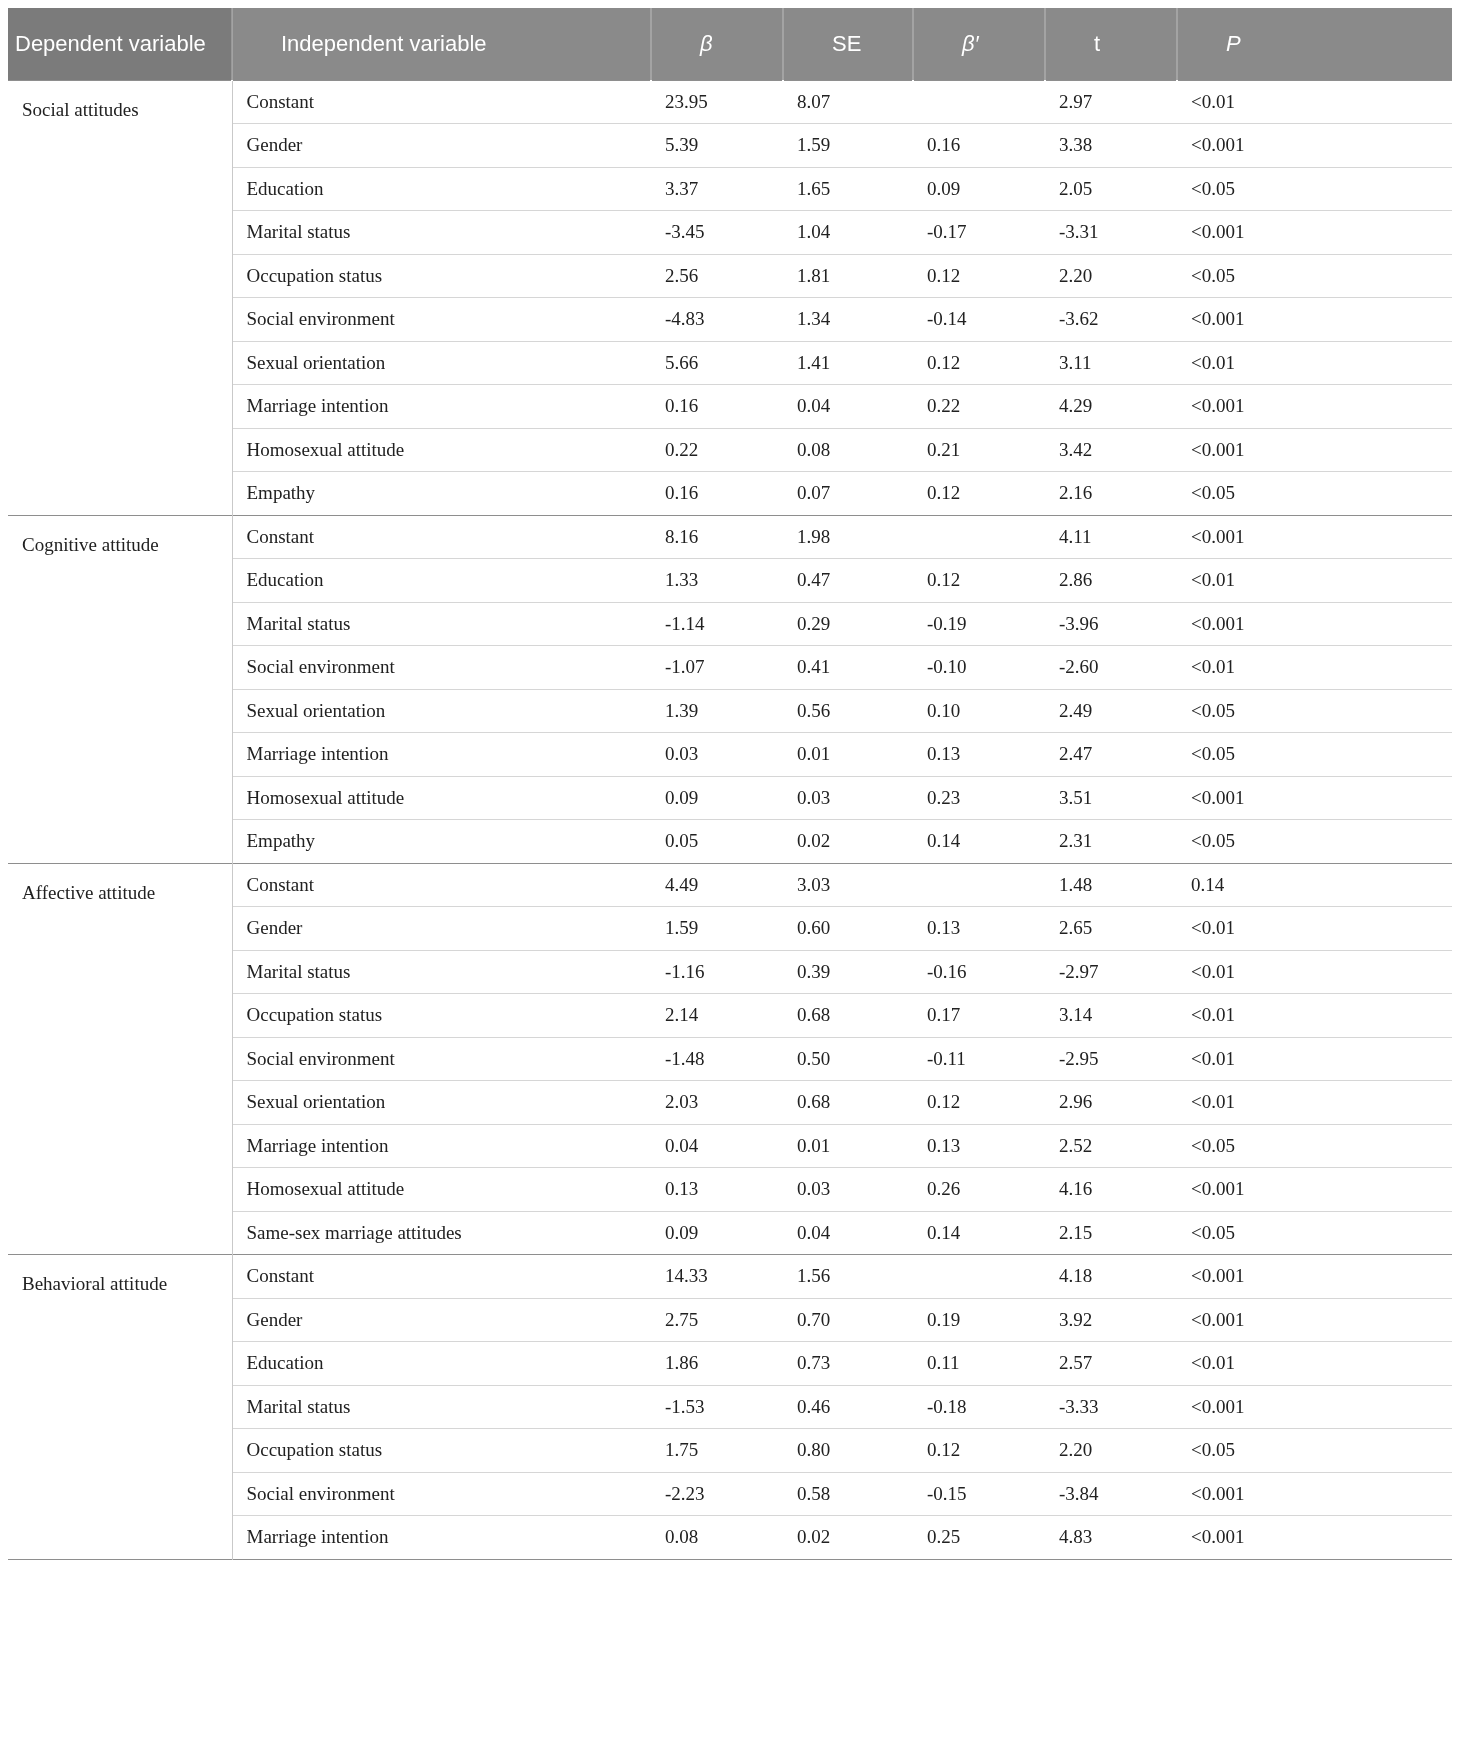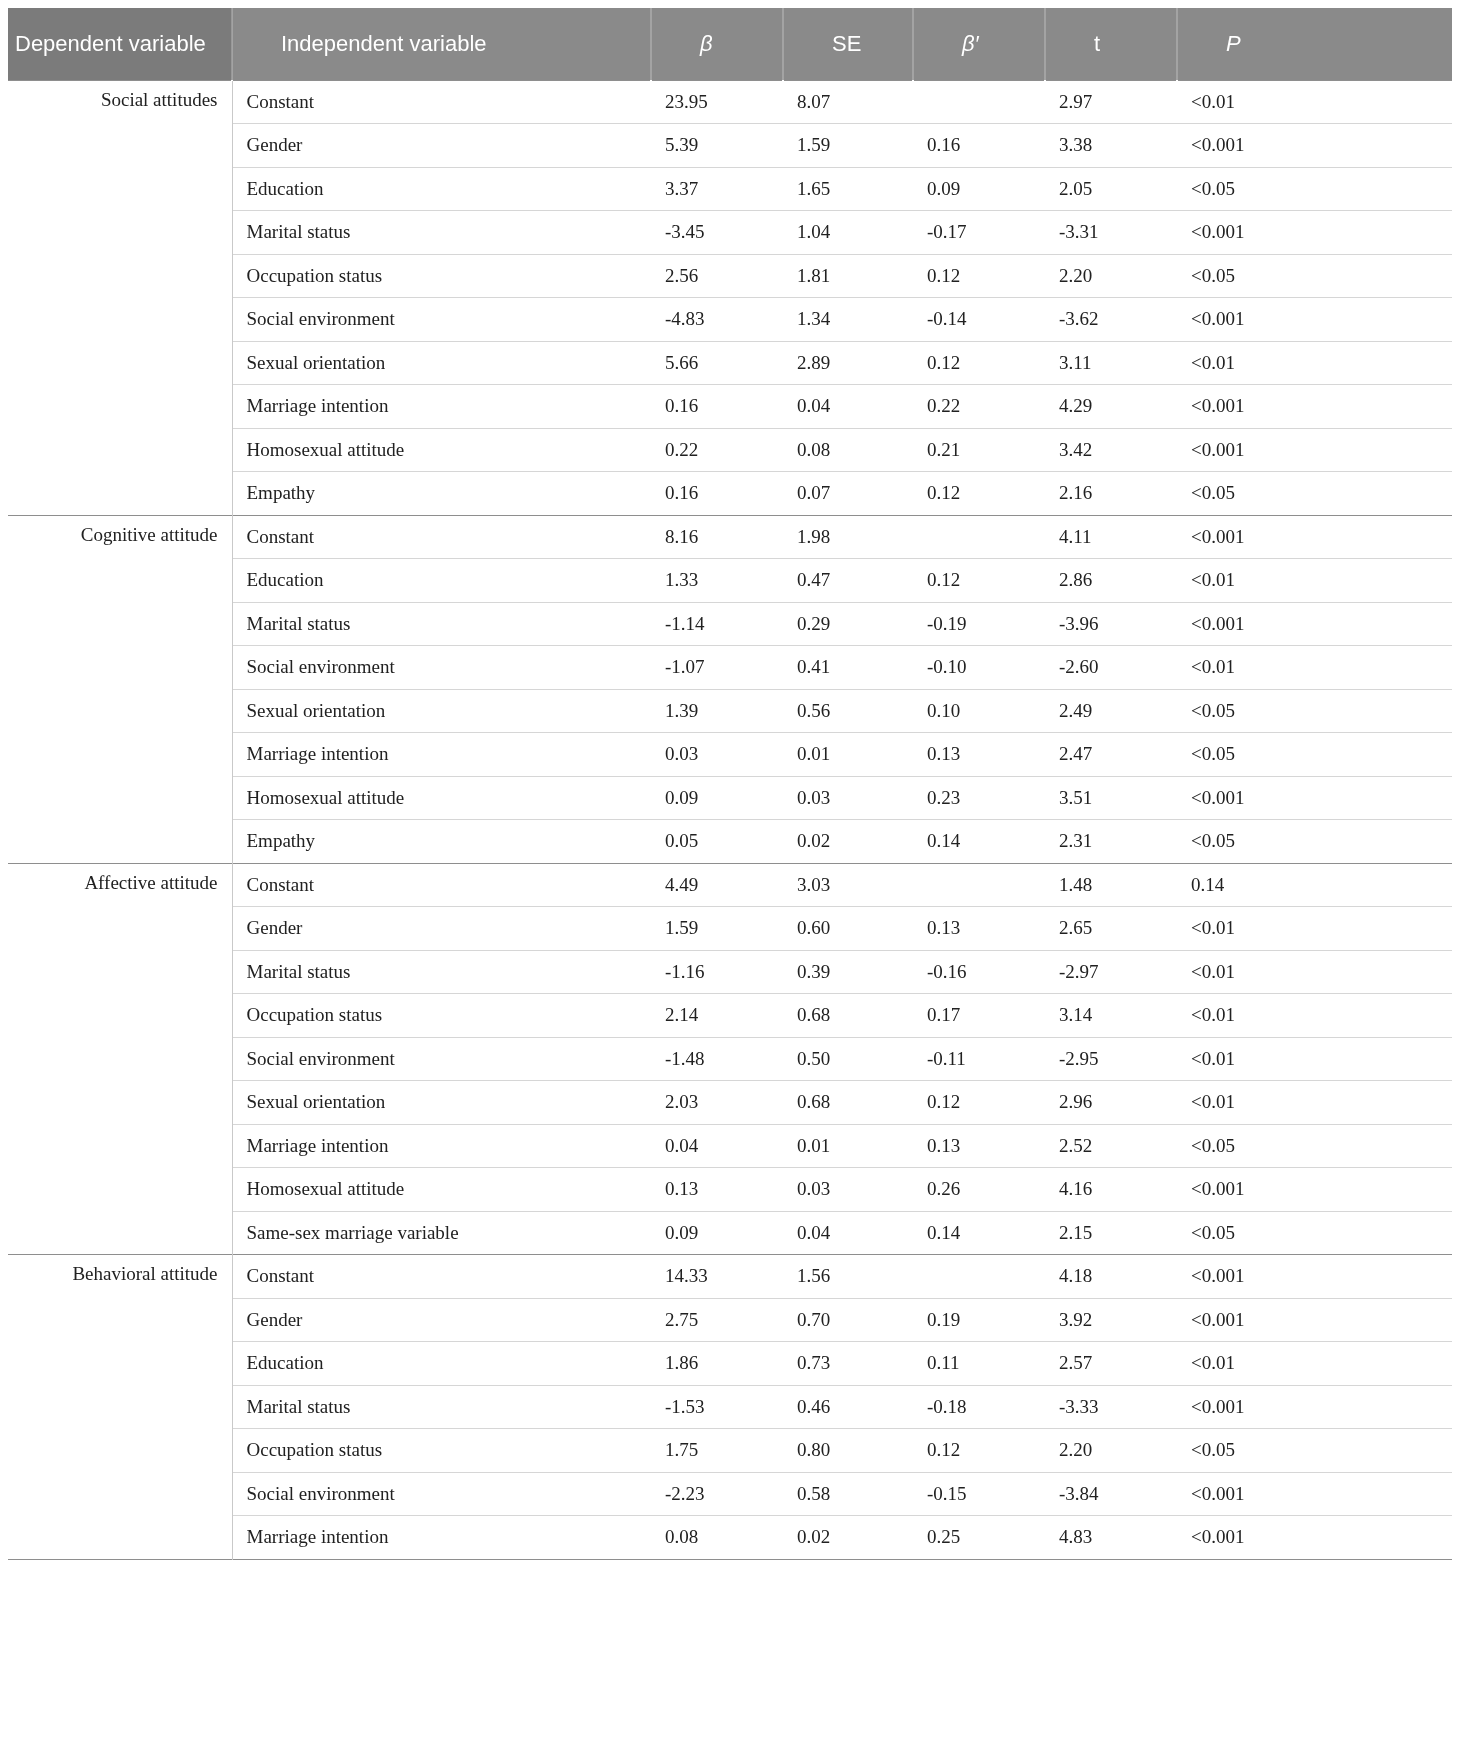--- a/index.html
+++ b/index.html
@@ -54,24 +54,23 @@
     vertical-align: middle;
     border-top: 1px solid #d6d6d6;
     white-space: nowrap;
     overflow: hidden;
   }
   tbody td.group-start {
     border-top: 1px solid #8e8e8e;
   }
   tbody td.dep-cell {
     vertical-align: top;
-    padding-top: 8px;
+    padding-top: 18px;
     border-right: 1px solid #c9c9c9;
     background: #ffffff;
-    text-align: right;
   }
 </style>
 </head>
 <body>
 
 <div class="page">
   <table class="regression">
     <colgroup>
       <col style="width:224px">
       <col style="width:419px">
@@ -138,21 +137,21 @@
           <td>Social environment</td>
           <td>-4.83</td>
           <td>1.34</td>
           <td>-0.14</td>
           <td>-3.62</td>
           <td>&lt;0.001</td>
         </tr>
         <tr>
           <td>Sexual orientation</td>
           <td>5.66</td>
-          <td>2.89</td>
+          <td>1.41</td>
           <td>0.12</td>
           <td>3.11</td>
           <td>&lt;0.01</td>
         </tr>
         <tr>
           <td>Marriage intention</td>
           <td>0.16</td>
           <td>0.04</td>
           <td>0.22</td>
           <td>4.29</td>
@@ -298,21 +297,21 @@
         </tr>
         <tr>
           <td>Homosexual attitude</td>
           <td>0.13</td>
           <td>0.03</td>
           <td>0.26</td>
           <td>4.16</td>
           <td>&lt;0.001</td>
         </tr>
         <tr>
-          <td>Same-sex marriage variable</td>
+          <td>Same-sex marriage attitudes</td>
           <td>0.09</td>
           <td>0.04</td>
           <td>0.14</td>
           <td>2.15</td>
           <td>&lt;0.05</td>
         </tr>
         <tr>
           <td class="dep-cell group-start" rowspan="7">Behavioral attitude</td>
           <td class="group-start">Constant</td>
           <td class="group-start">14.33</td>

